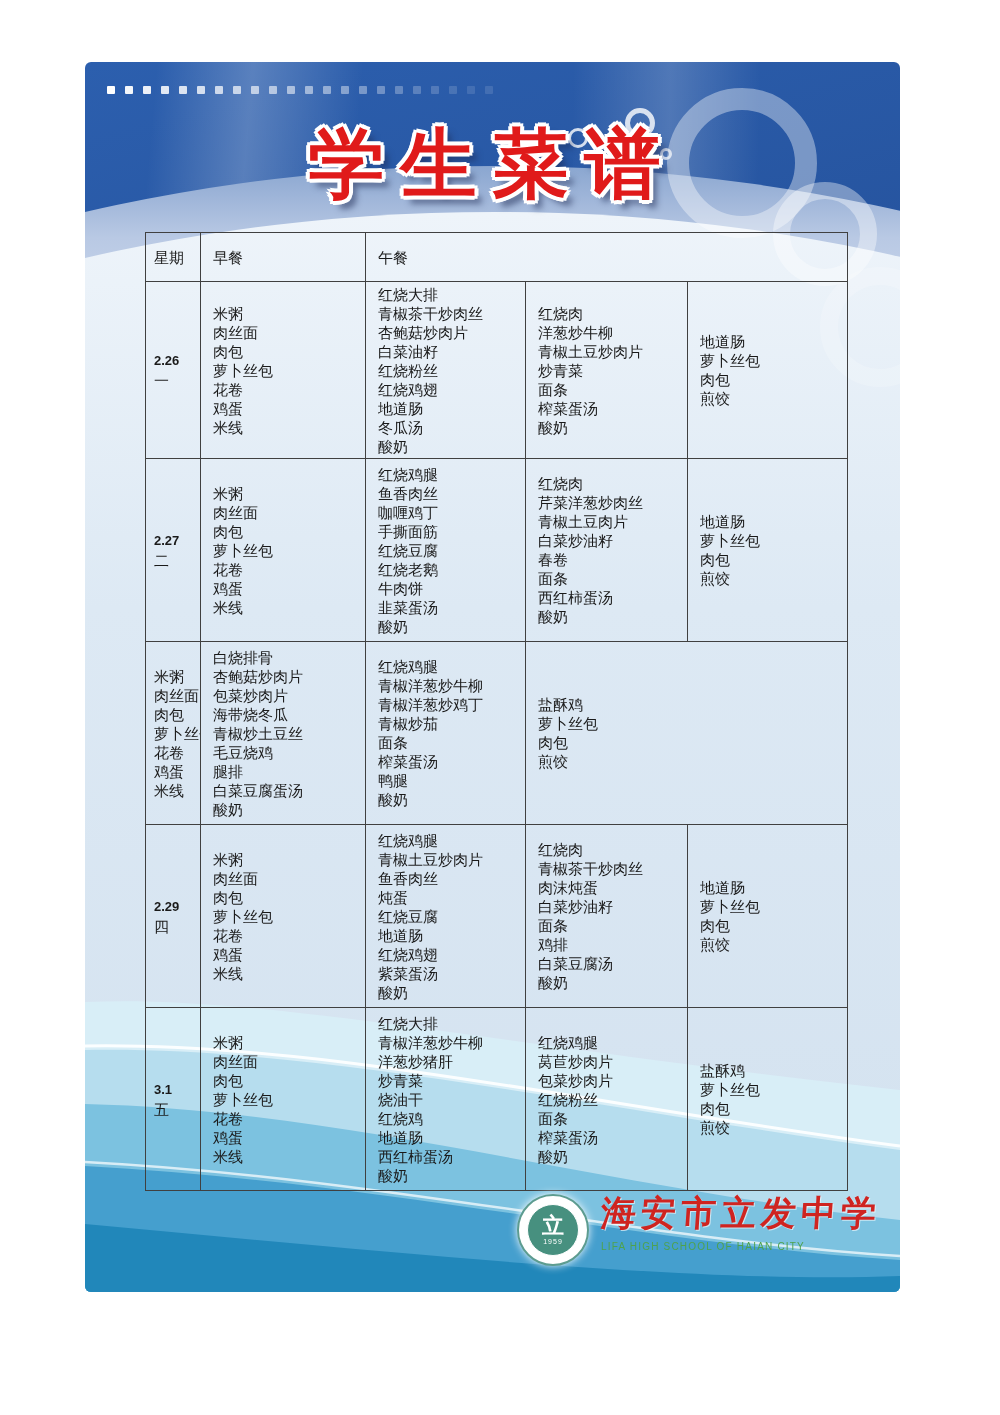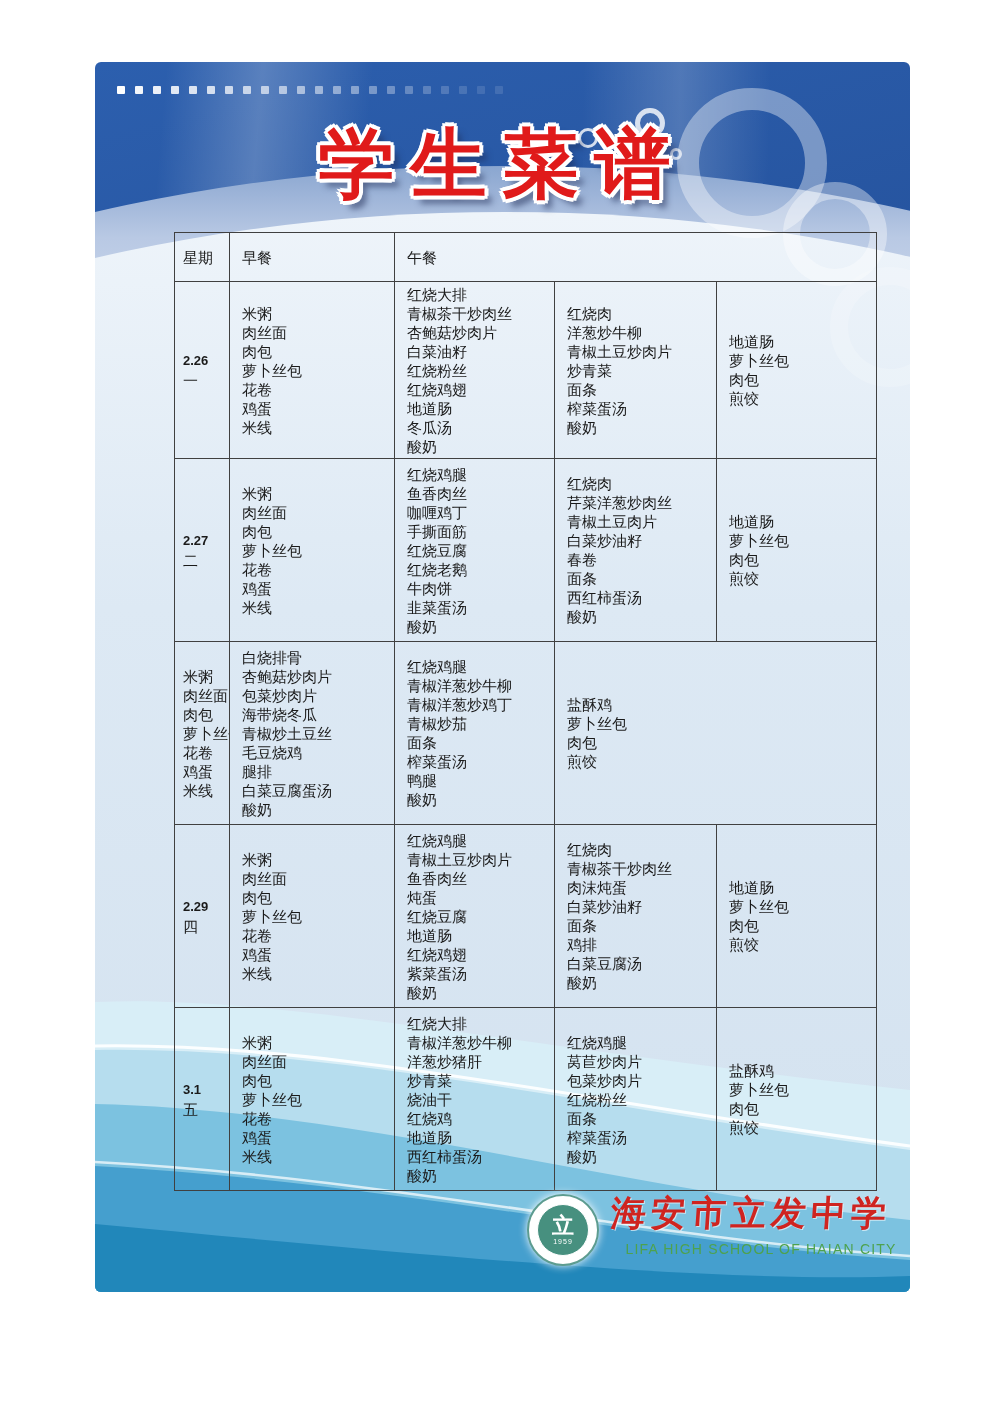--- a/index.html
+++ b/index.html
@@ -1,20 +1,20 @@
 <!DOCTYPE html>
 <html><head>
 <meta charset="utf-8">
 <style>
   * { margin:0; padding:0; box-sizing:border-box; }
   body { font-family:"Liberation Sans", sans-serif; background:#ffffff; }
   .page { position:relative; width:1000px; height:1415px; background:#ffffff; overflow:hidden; }
 
   
-  .poster { position:absolute; left:95px; top:62px; width:815px; height:1230px;
+  .poster { position:absolute; left:85px; top:62px; width:815px; height:1230px;
             border-radius:6px; overflow:hidden;
             background:linear-gradient(165deg,#2c5fae 0%,#26549f 28%,#3e6fb6 55%,#6d93cc 100%); }
 
   .streak { position:absolute; z-index:0; }
   .streak.s1 { left:-120px; top:-80px; width:620px; height:300px; transform:rotate(-20deg);
                background:linear-gradient(115deg,transparent 32%,rgba(255,255,255,.22) 46%,transparent 62%); }
   .streak.s2 { left:260px; top:-120px; width:680px; height:320px; transform:rotate(-24deg);
                background:linear-gradient(115deg,transparent 35%,rgba(255,255,255,.18) 48%,transparent 60%); }
 
   .swoosh { position:absolute; left:-890px; top:104px; width:2600px; height:1800px;
@@ -43,21 +43,21 @@
            text-shadow:
              -3px -3px 0 #fff, 3px -3px 0 #fff, -3px 3px 0 #fff, 3px 3px 0 #fff,
              -4px 0 0 #fff, 4px 0 0 #fff, 0 -4px 0 #fff, 0 4px 0 #fff,
              7px 8px 6px rgba(30,40,80,.55); }
 
   
   .waves { position:absolute; left:0; top:930px; width:815px; height:300px; z-index:3; }
 
   
   .menu-table { position:absolute; left:60px; top:170px; width:703px; z-index:5;
-                border:1px solid #404040; color:#1a1a1a; font-size:15px;margin-left:19px; }
+                border:1px solid #404040; color:#1a1a1a; font-size:15px; }
   .tr { display:grid; grid-template-columns:54px 165px 160px 162px 160px; border-top:1px solid #404040; }
   .tr:first-child { border-top:none; }
   .tr.head { height:48px; }
   .td, .th { border-left:1px solid #404040; display:flex; flex-direction:column; justify-content:center;
              padding-left:12px; padding-right:4px; line-height:19px; overflow:hidden; }
   .td:first-child, .th:first-child { border-left:none; padding-left:8px; }
   .th { justify-content:center; }
   .day-cell .date { font-weight:bold; font-size:13px; }
   .day-cell .wd { margin-top:1px; }
   .dish { white-space:nowrap; }
@@ -69,21 +69,21 @@
           box-shadow:0 0 8px rgba(255,255,255,.95); }
   .logo-inner { width:52px; height:52px; border-radius:50%; background:#47907f; color:#ffffff;
                 display:flex; flex-direction:column; align-items:center; justify-content:center;
                 border:1px solid #ffffff; }
   .logo-char { font-size:22px; font-weight:bold; line-height:24px; }
   .logo-year { font-size:7px; line-height:8px; letter-spacing:1px; }
   .school { position:absolute; left:516px; top:0; width:300px; }
   .school-name { font-size:35px; font-weight:bold; color:#cf2420; letter-spacing:5px;
                  transform:skewX(-4deg); font-family:"DejaVu Serif", serif;
                  text-shadow:1px 1px 0 rgba(255,255,255,.6); white-space:nowrap; }
-  .school-en { margin-top:4px; font-size:14px; color:#4ea24e; letter-spacing:1.2px; white-space:nowrap;text-align:center; }
+  .school-en { margin-top:4px; font-size:10px; color:#4ea24e; letter-spacing:1.2px; white-space:nowrap; }
 </style>
 </head>
 <body>
 
 <div class="page">
   <div class="poster">
 
     <div class="streak s1"></div>
     <div class="streak s2"></div>
     <div class="swoosh"></div>

